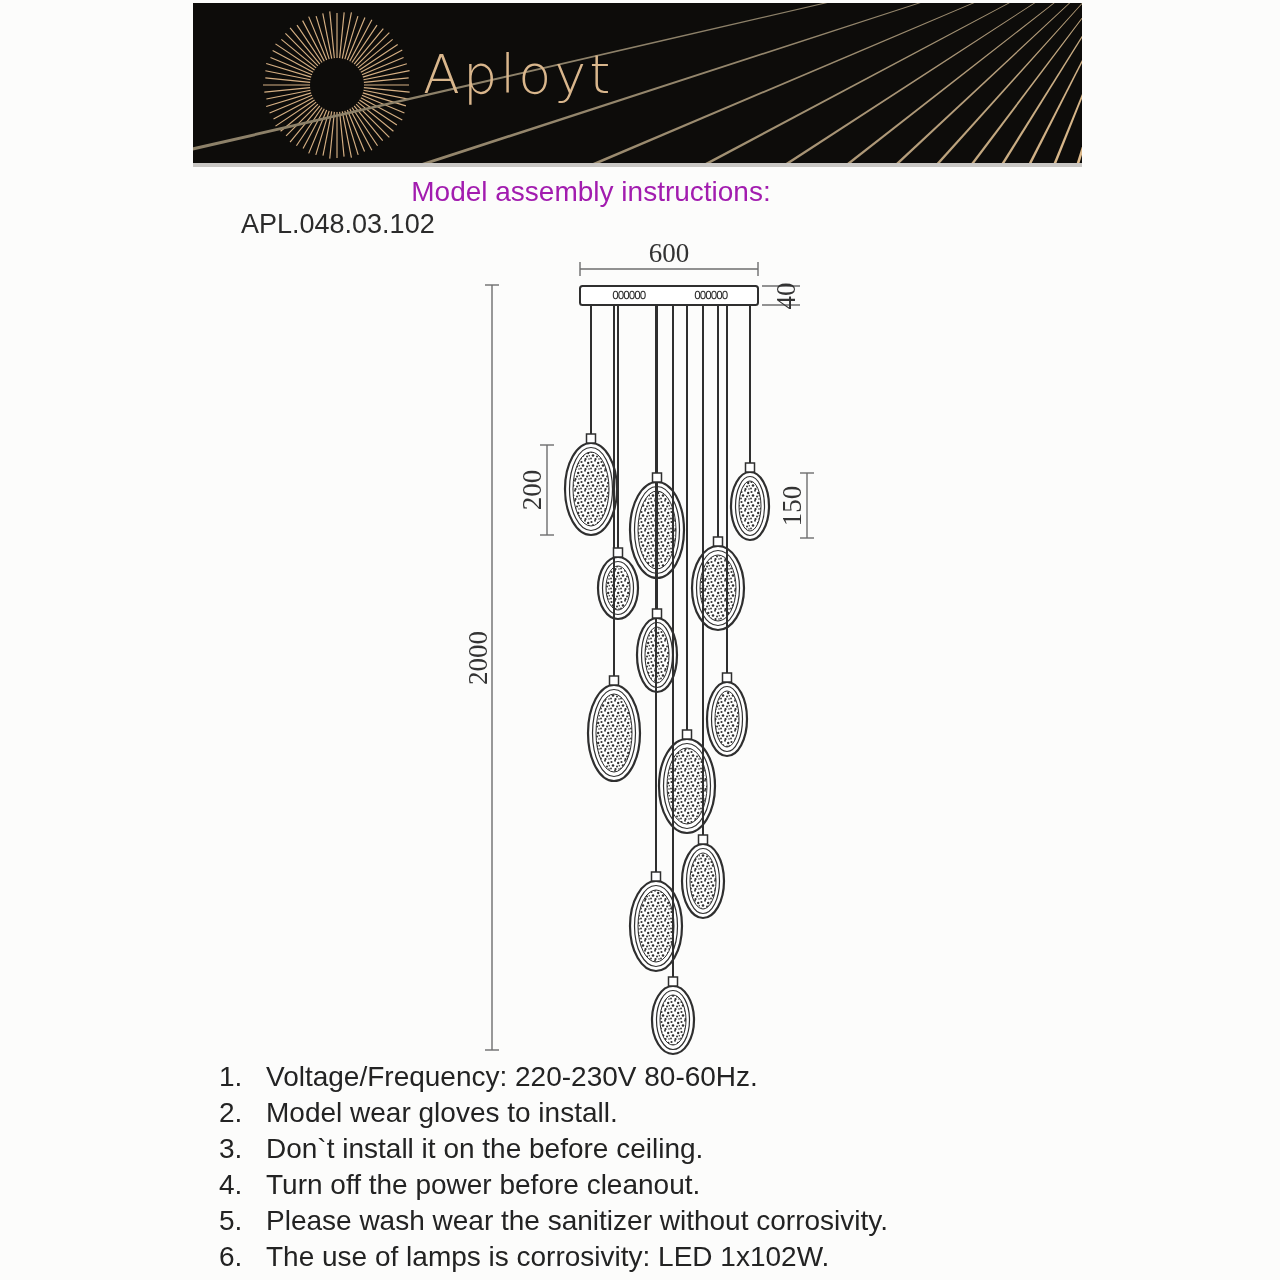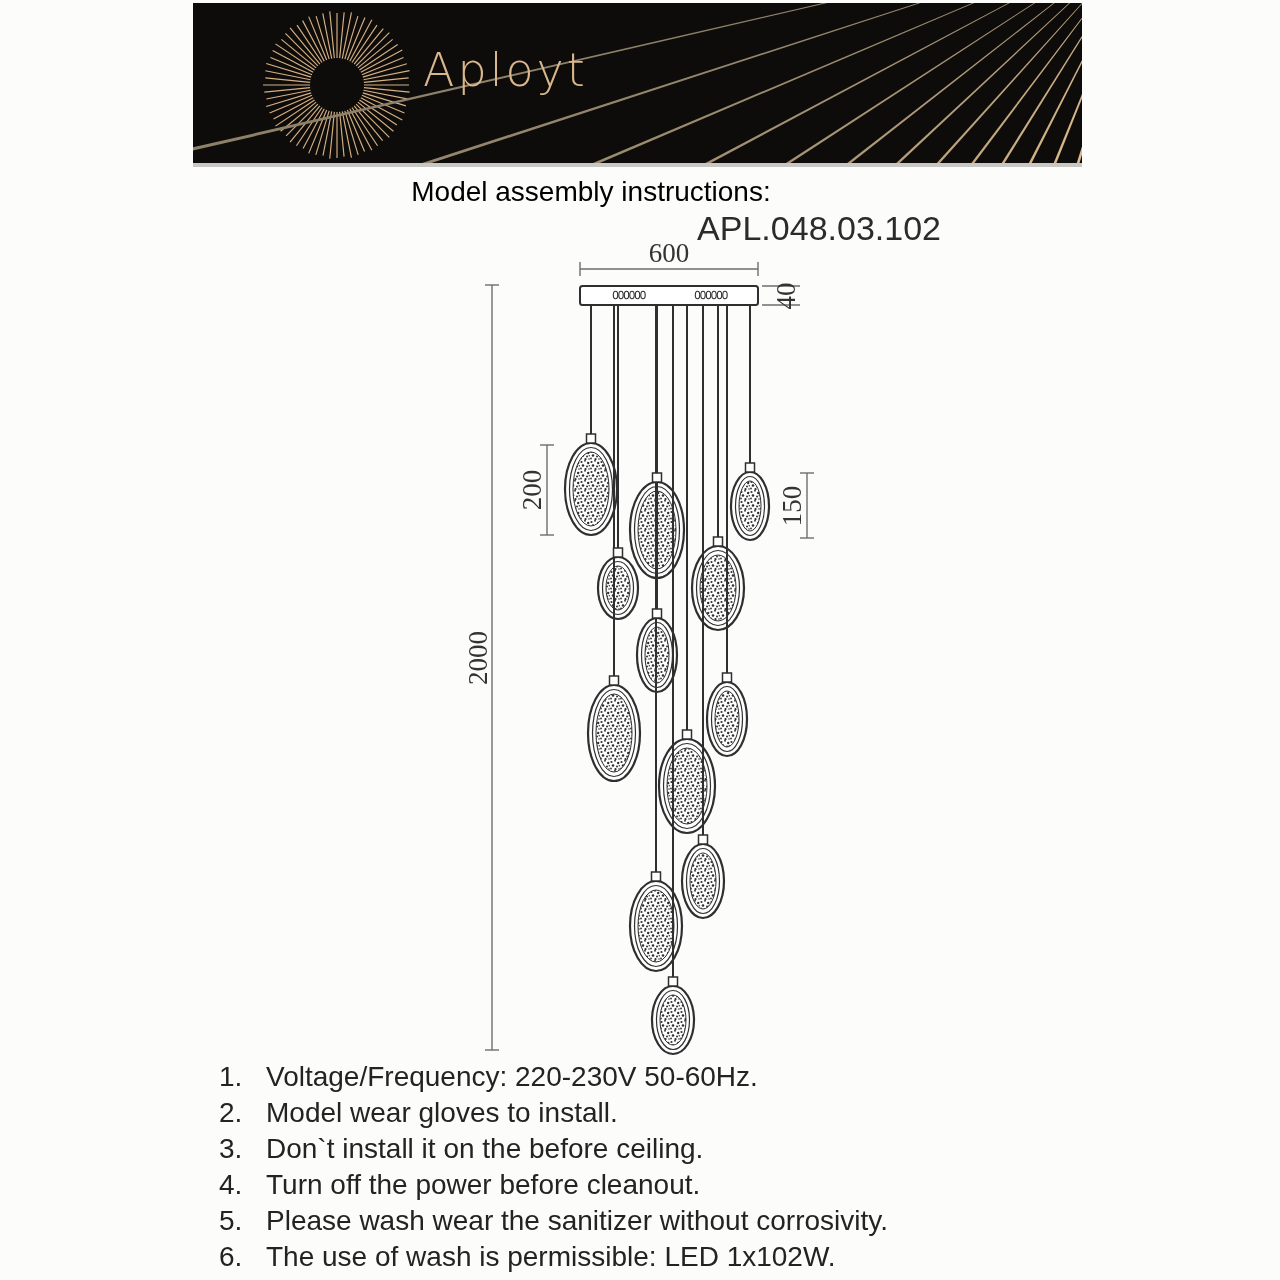--- a/index.html
+++ b/index.html
@@ -10,31 +10,31 @@
   }
   
   .banner{
     position:absolute;left:193px;top:3px;width:889px;height:160px;
     background:#0d0c0a;border-bottom:4px solid #c9c7c4;overflow:hidden;
   }
   .banner svg{position:absolute;left:0;top:0;}
   .brand{
     position:absolute;left:230px;top:40px;
     font-family:"DejaVu Sans", sans-serif;
-    font-weight:300;font-size:46px;letter-spacing:3px;
+    font-weight:300;font-size:54px;letter-spacing:3px;
     color:#d9b68c;
   }
   
   .title{
     position:absolute;left:241px;top:176px;width:700px;
-    text-align:center;font-size:28px;font-weight:500;color:#000000;
+    text-align:center;font-size:28px;font-weight:500;color:#a21caf;
   }
   .model{
     position:absolute;left:241px;top:209px;width:700px;
-    text-align:right;font-size:34px;font-weight:500;color:#2b2b2b;
+    text-align:left;font-size:27px;font-weight:500;color:#2b2b2b;
   }
   
   .drawing{position:absolute;left:0;top:0;width:1280px;height:1280px;}
   .dimtxt{
     font-family:"Liberation Serif", serif;
     font-size:27px;fill:#333;
   }
   
   .instructions{
     position:absolute;left:219px;top:1059px;width:980px;
@@ -292,35 +292,35 @@
         <rect x="698.5" y="835" width="9" height="9" fill="#ffffff" stroke="#2f2f2f" stroke-width="1.5"></rect>
         <rect x="651.5" y="872" width="9" height="9" fill="#ffffff" stroke="#2f2f2f" stroke-width="1.5"></rect>
         <rect x="668.5" y="977" width="9" height="9" fill="#ffffff" stroke="#2f2f2f" stroke-width="1.5"></rect>
       </g>
     </g>
 </svg>
 
 <div class="instructions">
   <div class="instr-row">
     <span class="instr-num">1.</span>
-    <span class="instr-text">Voltage/Frequency: 220-230V 50-60Hz.</span>
+    <span class="instr-text">Voltage/Frequency: 220-230V 80-60Hz.</span>
   </div>
   <div class="instr-row">
     <span class="instr-num">2.</span>
     <span class="instr-text">Model wear gloves to install.</span>
   </div>
   <div class="instr-row">
     <span class="instr-num">3.</span>
     <span class="instr-text">Don`t install it on the before ceiling.</span>
   </div>
   <div class="instr-row">
     <span class="instr-num">4.</span>
     <span class="instr-text">Turn off the power before cleanout.</span>
   </div>
   <div class="instr-row">
     <span class="instr-num">5.</span>
     <span class="instr-text">Please wash wear the sanitizer without corrosivity.</span>
   </div>
   <div class="instr-row">
     <span class="instr-num">6.</span>
-    <span class="instr-text">The use of wash is permissible: LED 1x102W.</span>
+    <span class="instr-text">The use of lamps is corrosivity: LED 1x102W.</span>
   </div>
 </div>
 
 </body></html>

